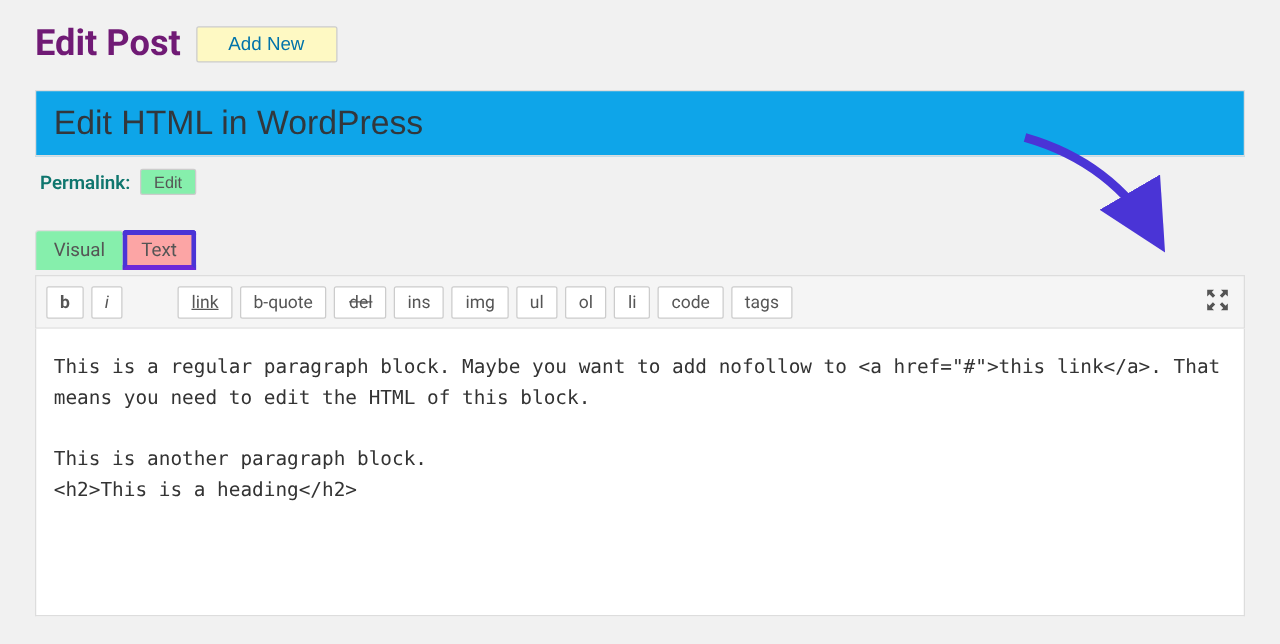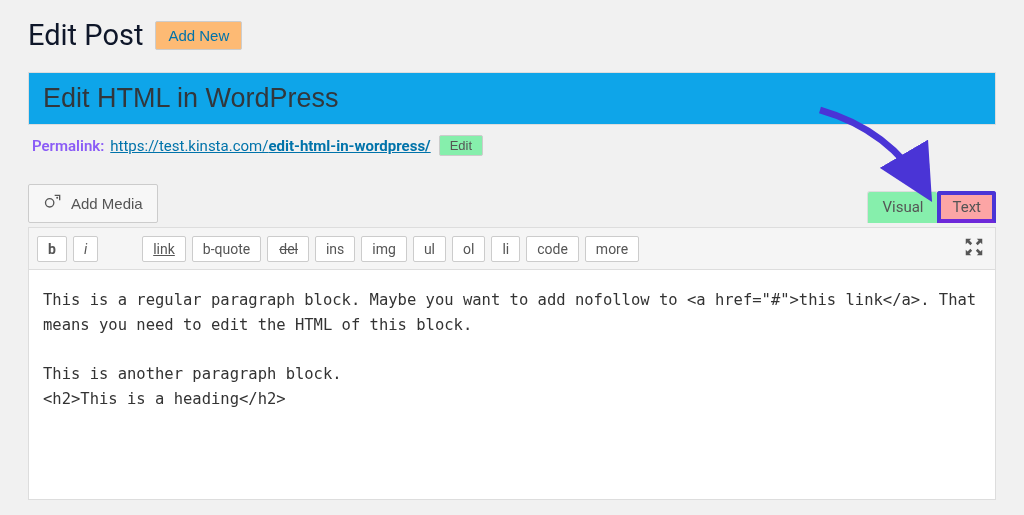--- a/index.html
+++ b/index.html
@@ -19,30 +19,30 @@
   
   .header-row {
     display: flex;
     align-items: center;
     gap: 12px;
     padding-top: 18px;
     padding-bottom: 20px;
   }
   .page-title {
     font-size: 29px;
-    font-weight: 400;
+    font-weight: 700;
     margin: 0;
-    color: #0f172a;
+    color: #701a75;
   }
   .add-new-btn {
     font-size: 15px;
     color: #0073aa;
-    background: #fdba74;
-    border: 1px solid #ccc;
-    padding: 5px 12px;
+    background: #fef9c3;
+    border: 1px solid #ccc;
+    padding: 5px 25px;
     border-radius: 2px;
     cursor: pointer;
     text-align: right;
   }
 
   
   .title-input {
     width: 100%;
     font-size: 27px;
     padding: 10px 14px;
@@ -55,21 +55,21 @@
 
   
   .permalink-row {
     display: flex;
     align-items: center;
     gap: 6px;
     padding: 10px 4px 0 4px;
     font-size: 15px;
     color: #444;
   }
-  .permalink-row strong { font-weight: 600; color:#8b5cf6; }
+  .permalink-row strong { font-weight: 600; color:#0f766e; }
   .permalink-link {
     color: #0073aa;
     text-decoration: underline;
   }
   .permalink-slug { font-weight: 700; }
   .permalink-edit-btn {
     font-size: 13px;
     background: #86efac;
     border: 1px solid #ccc;
     padding: 2px 10px;
@@ -193,58 +193,45 @@
 
   <div class="header-row">
     <h1 class="page-title">Edit Post</h1>
     <button class="add-new-btn">Add New</button>
   </div>
 
   <input type="text" class="title-input" value="Edit HTML in WordPress" style="">
 
   <div class="permalink-row">
     <strong>Permalink:</strong>
-    <a href="#" class="permalink-link">
-      <span>https://test.kinsta.com/</span><span class="permalink-slug">edit-html-in-wordpress/</span>
-    </a>
     <button class="permalink-edit-btn">Edit</button>
   </div>
 
   <div class="media-tabs-row">
-    <button class="add-media-btn">
-      <span>
-        <svg viewBox="0 0 24 24" fill="none" stroke="#555" stroke-width="1.6">
-          <circle cx="8" cy="13" r="5"></circle>
-          <path d="M14 4 h6 v6"></path>
-          <circle cx="17" cy="7" r="1.2" fill="#555" stroke="none"></circle>
-        </svg>
-      </span>
-      <span>Add Media</span>
-    </button>
 
     <div class="editor-tabs">
       <div class="editor-tab">Visual</div>
       <div class="editor-tab active text-tab-highlight">Text</div>
     </div>
   </div>
 
   <div class="qt-toolbar">
     <div class="qt-buttons">
       <button class="qt-btn b">b</button>
       <button class="qt-btn i">i</button>
       <button class="qt-btn link">link</button>
       <button class="qt-btn">b-quote</button>
       <button class="qt-btn del">del</button>
       <button class="qt-btn">ins</button>
       <button class="qt-btn">img</button>
       <button class="qt-btn">ul</button>
       <button class="qt-btn">ol</button>
       <button class="qt-btn">li</button>
       <button class="qt-btn">code</button>
-      <button class="qt-btn">more</button>
+      <button class="qt-btn">tags</button>
     </div>
     <button class="fullscreen-btn">
       <span>
         <svg viewBox="0 0 24 24" fill="#555">
           <path d="M3 3 L9 3 L7 5 L10 8 L8 10 L5 7 L3 9 Z"></path>
           <path d="M21 3 L15 3 L17 5 L14 8 L16 10 L19 7 L21 9 Z"></path>
           <path d="M3 21 L9 21 L7 19 L10 16 L8 14 L5 17 L3 15 Z"></path>
           <path d="M21 21 L15 21 L17 19 L14 16 L16 14 L19 17 L21 15 Z"></path>
         </svg>
       </span>

